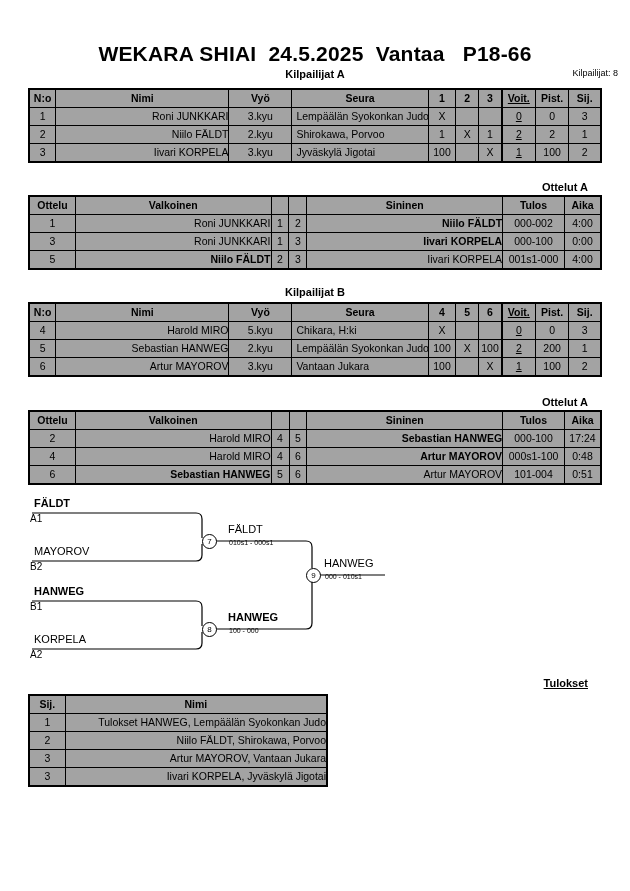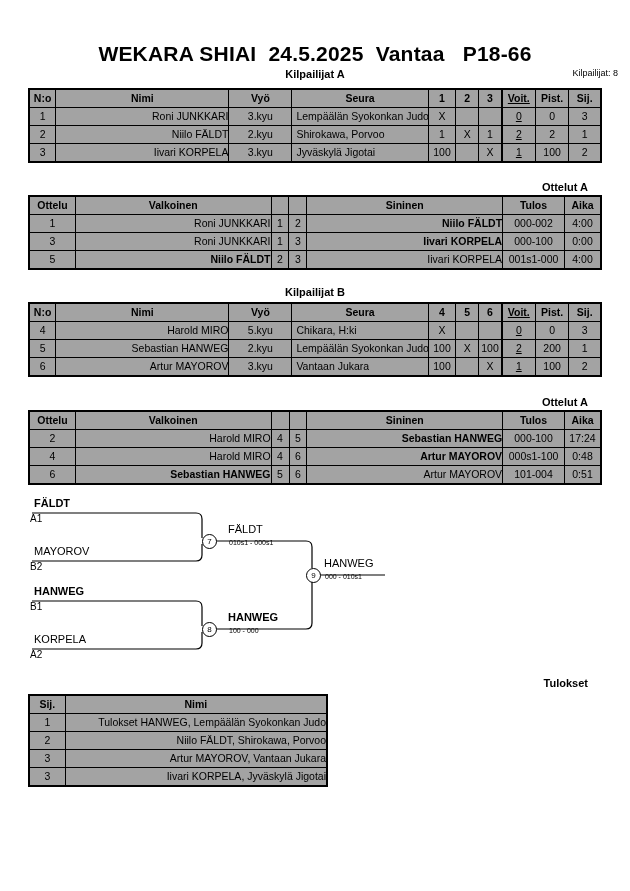--- a/index.html
+++ b/index.html
@@ -472,21 +472,21 @@
 
   <div class="node-circle" style="left:202px; top:131px;">8</div>
   <div class="node-name bold" style="left:228px; top:120px;">HANWEG</div>
   <div class="node-score" style="left:229px; top:136px;">100 - 000</div>
 
   <div class="node-circle" style="left:306px; top:77px;">9</div>
   <div class="node-name" style="left:324px; top:66px;">HANWEG</div>
   <div class="node-score" style="left:325px; top:82px;">000 - 010s1</div>
 </div>
 
-<div class="section-caption" style="top:677px;">Tulokset</div>
+<div class="section-caption" style="top:677px;text-decoration:underline;">Tulokset</div>
 <table class="grid" id="tbl-results" style="left:29px; top:695px; width:298px;">
   <colgroup>
       <col style="width:36px">
       <col style="width:262px">
     </colgroup>
   <thead>
     <tr>
       <th class="c">Sij.</th>
       <th class="c">Nimi</th>
     </tr>

